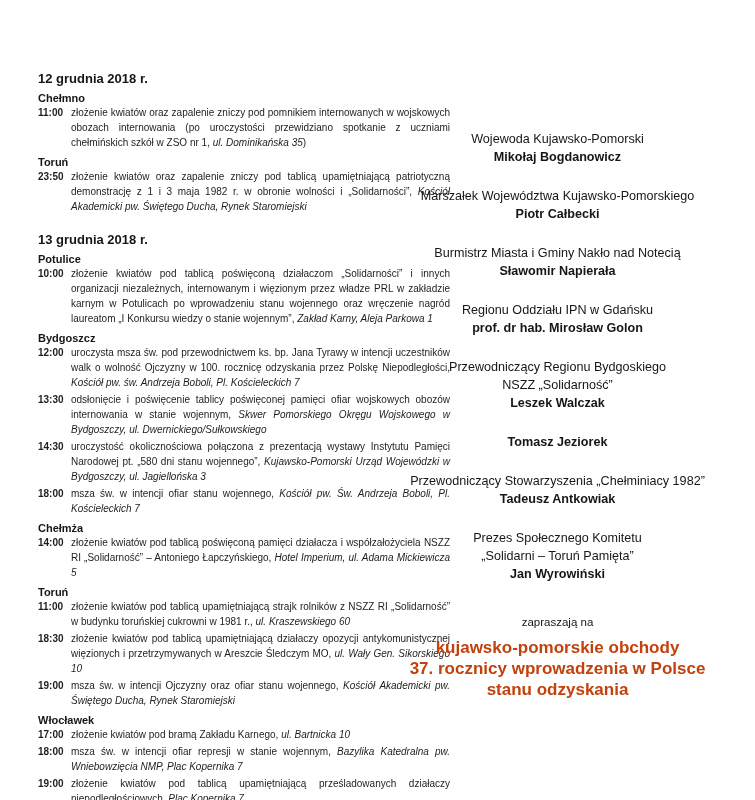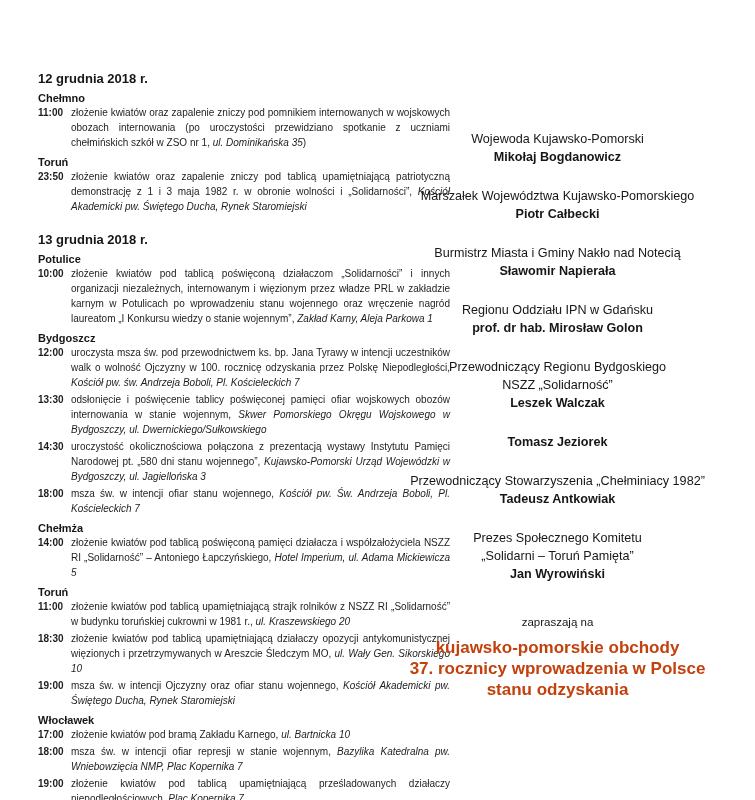--- a/index.html
+++ b/index.html
@@ -85,21 +85,21 @@
 
       <h3 class="city">Chełmża</h3>
       <div class="event">
         <span class="time">14:00</span>
         <p class="desc"><span>złożenie kwiatów pod tablicą poświęconą pamięci działacza i współzałożyciela NSZZ RI „Solidarność” – Antoniego Łapczyńskiego, </span><i>Hotel Imperium, ul. Adama Mickiewicza 5</i></p>
       </div>
 
       <h3 class="city">Toruń</h3>
       <div class="event">
         <span class="time">11:00</span>
-        <p class="desc"><span>złożenie kwiatów pod tablicą upamiętniającą strajk rolników z NSZZ RI „Solidarność” w budynku toruńskiej cukrowni w 1981 r., </span><i>ul. Kraszewskiego 20</i></p>
+        <p class="desc"><span>złożenie kwiatów pod tablicą upamiętniającą strajk rolników z NSZZ RI „Solidarność” w budynku toruńskiej cukrowni w 1981 r., </span><i>ul. Kraszewskiego 60</i></p>
       </div>
       <div class="event">
         <span class="time">18:30</span>
         <p class="desc"><span>złożenie kwiatów pod tablicą upamiętniającą działaczy opozycji antykomunistycznej więzionych i przetrzymywanych w Areszcie Śledczym MO, </span><i>ul. Wały Gen. Sikorskiego 10</i></p>
       </div>
       <div class="event">
         <span class="time">19:00</span>
         <p class="desc"><span>msza św. w intencji Ojczyzny oraz ofiar stanu wojennego, </span><i>Kościół Akademicki pw. Świętego Ducha, Rynek Staromiejski</i></p>
       </div>
 

